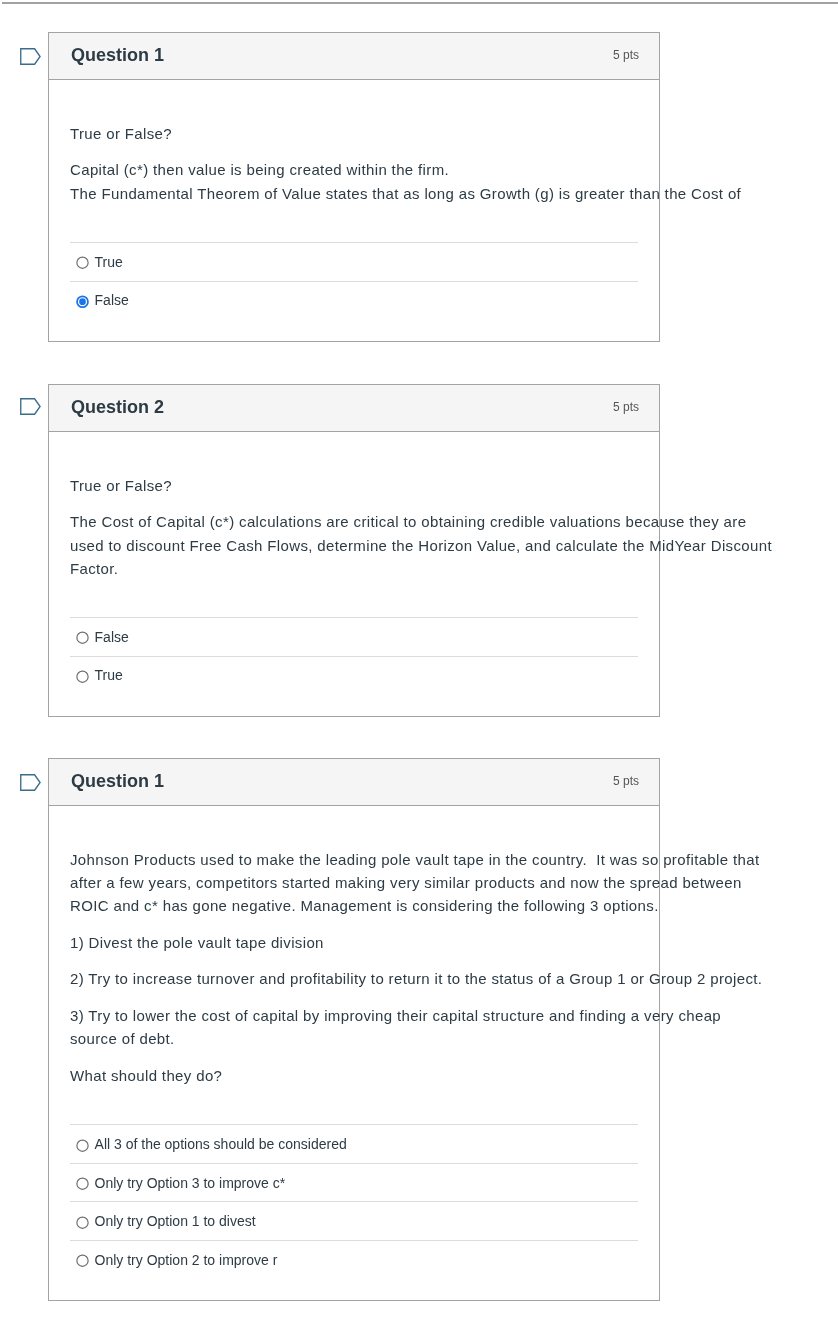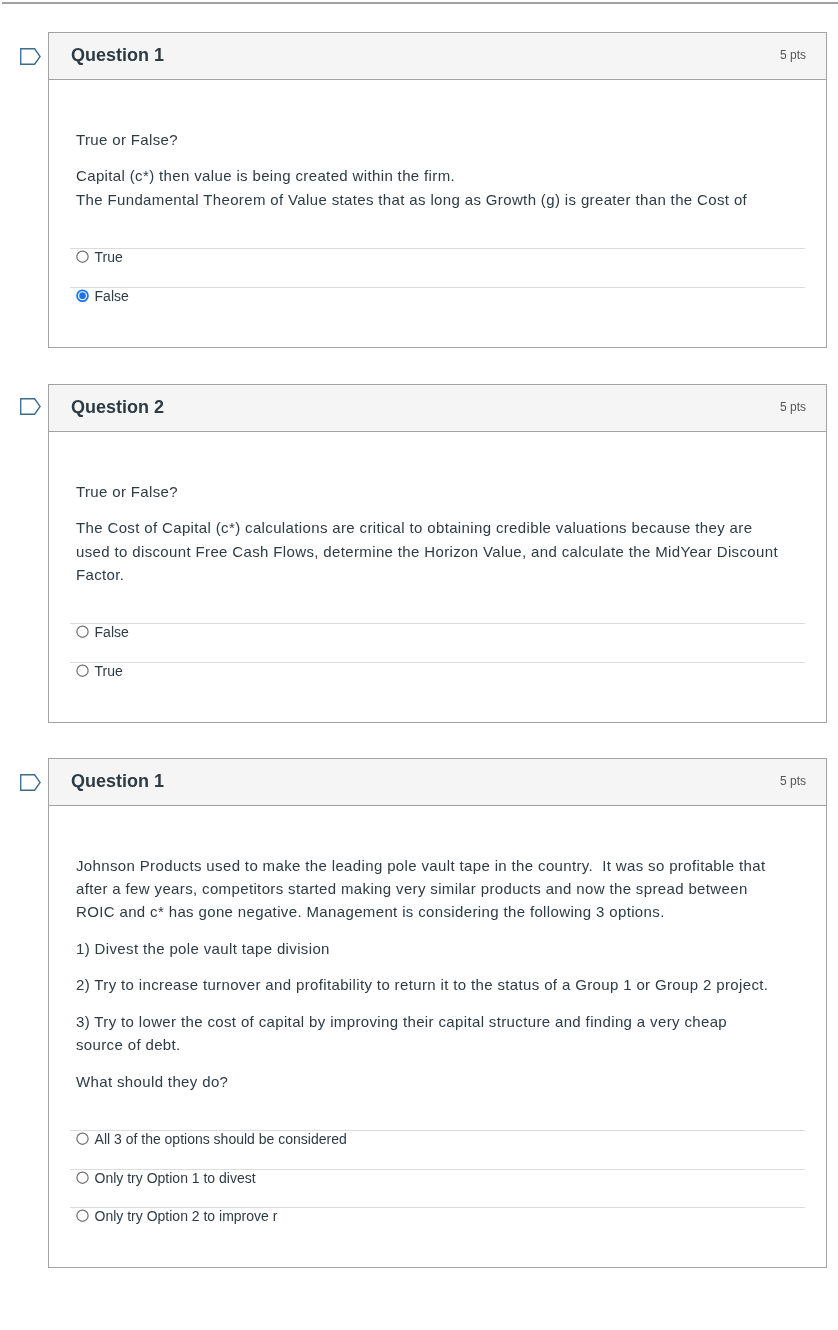--- a/index.html
+++ b/index.html
@@ -4,37 +4,37 @@
 <style>
   html,body{margin:0;padding:0;background:#ffffff;}
   body{font-family:"Liberation Sans",sans-serif;width:838px;height:1330px;overflow:hidden;
        -webkit-font-smoothing:antialiased;}
   .page{position:relative;width:838px;height:1330px;background:#fff;will-change:transform;}
   .top-rule{position:absolute;left:2px;top:2px;width:836px;height:2px;background:#a1a1a1;}
 
   .q-block{position:absolute;left:0;width:838px;}
   .flag-icon{position:absolute;left:20px;top:15.5px;width:21px;height:17px;overflow:visible;}
 
-  .qbox{position:absolute;left:48px;top:0;width:779px;box-sizing:border-box;
+  .qbox{position:absolute;left:48px;top:0;width:612px;box-sizing:border-box;
         border:1px solid #a3a3a3;background:#fff;}
   .qhead{position:relative;height:45.5px;background:#f5f5f5;border-bottom:1px solid #a3a3a3;}
   .qtitle{position:absolute;left:22px;top:0;height:45.5px;line-height:45.5px;
           font-size:18px;font-weight:bold;color:#2d3b45;white-space:nowrap;}
   .qpts{position:absolute;right:20px;top:0;height:45.5px;line-height:45.5px;
         font-size:12px;color:#555555;white-space:nowrap;}
 
   .qbody{position:relative;padding:0 21px 0 21px;box-sizing:border-box;}
   .qtext{padding-top:42.3px;}
-  .qtext p{margin:6px;padding:0;font-size:15px;letter-spacing:0.36px;line-height:23.1px;color:#2d3b45;}
+  .qtext p{margin:0;padding:0;font-size:15px;letter-spacing:0.36px;line-height:23.1px;color:#2d3b45;}
   .qtext p + p{margin-top:13.6px;}
   .qtext .ln{display:block;white-space:pre;}
 
   .answers{margin-top:37.3px;padding-bottom:21.4px;}
   .ans{position:relative;border-top:1px solid #dcdcdc;height:37.6px;}
-  .ans-inner{position:absolute;left:0;top:0;height:37.6px;display:flex;}
+  .ans-inner{position:absolute;left:0;top:0;height:37.6px;display:flex;align-items:center;}
   .radio{position:relative;width:13px;height:13px;margin-left:5.55px;flex:0 0 13px;display:block;
          transform:translateY(1.2px);}
   .radio svg{display:block;width:13px;height:13px;overflow:visible;}
   .lbl{margin-left:6px;font-size:14px;color:#2d3b45;white-space:nowrap;}
 </style>
 </head>
 <body>
 
 <div class="page">
   <div class="top-rule"></div>
@@ -169,20 +169,30 @@
                 <span class="lbl">All 3 of the options should be considered</span>
               </div>
             </div>
             <div class="ans">
               <div class="ans-inner">
                 <span class="radio">
                   <svg viewBox="0 0 13 13">
                     <circle cx="6.5" cy="6.5" r="5.62" fill="#ffffff" stroke-width="1.2" stroke="#6d6d6d"></circle>
                   </svg>
                 </span>
+                <span class="lbl">Only try Option 3 to improve c*</span>
+              </div>
+            </div>
+            <div class="ans">
+              <div class="ans-inner">
+                <span class="radio">
+                  <svg viewBox="0 0 13 13">
+                    <circle cx="6.5" cy="6.5" r="5.62" fill="#ffffff" stroke-width="1.2" stroke="#6d6d6d"></circle>
+                  </svg>
+                </span>
                 <span class="lbl">Only try Option 1 to divest</span>
               </div>
             </div>
             <div class="ans">
               <div class="ans-inner">
                 <span class="radio">
                   <svg viewBox="0 0 13 13">
                     <circle cx="6.5" cy="6.5" r="5.62" fill="#ffffff" stroke-width="1.2" stroke="#6d6d6d"></circle>
                   </svg>
                 </span>

